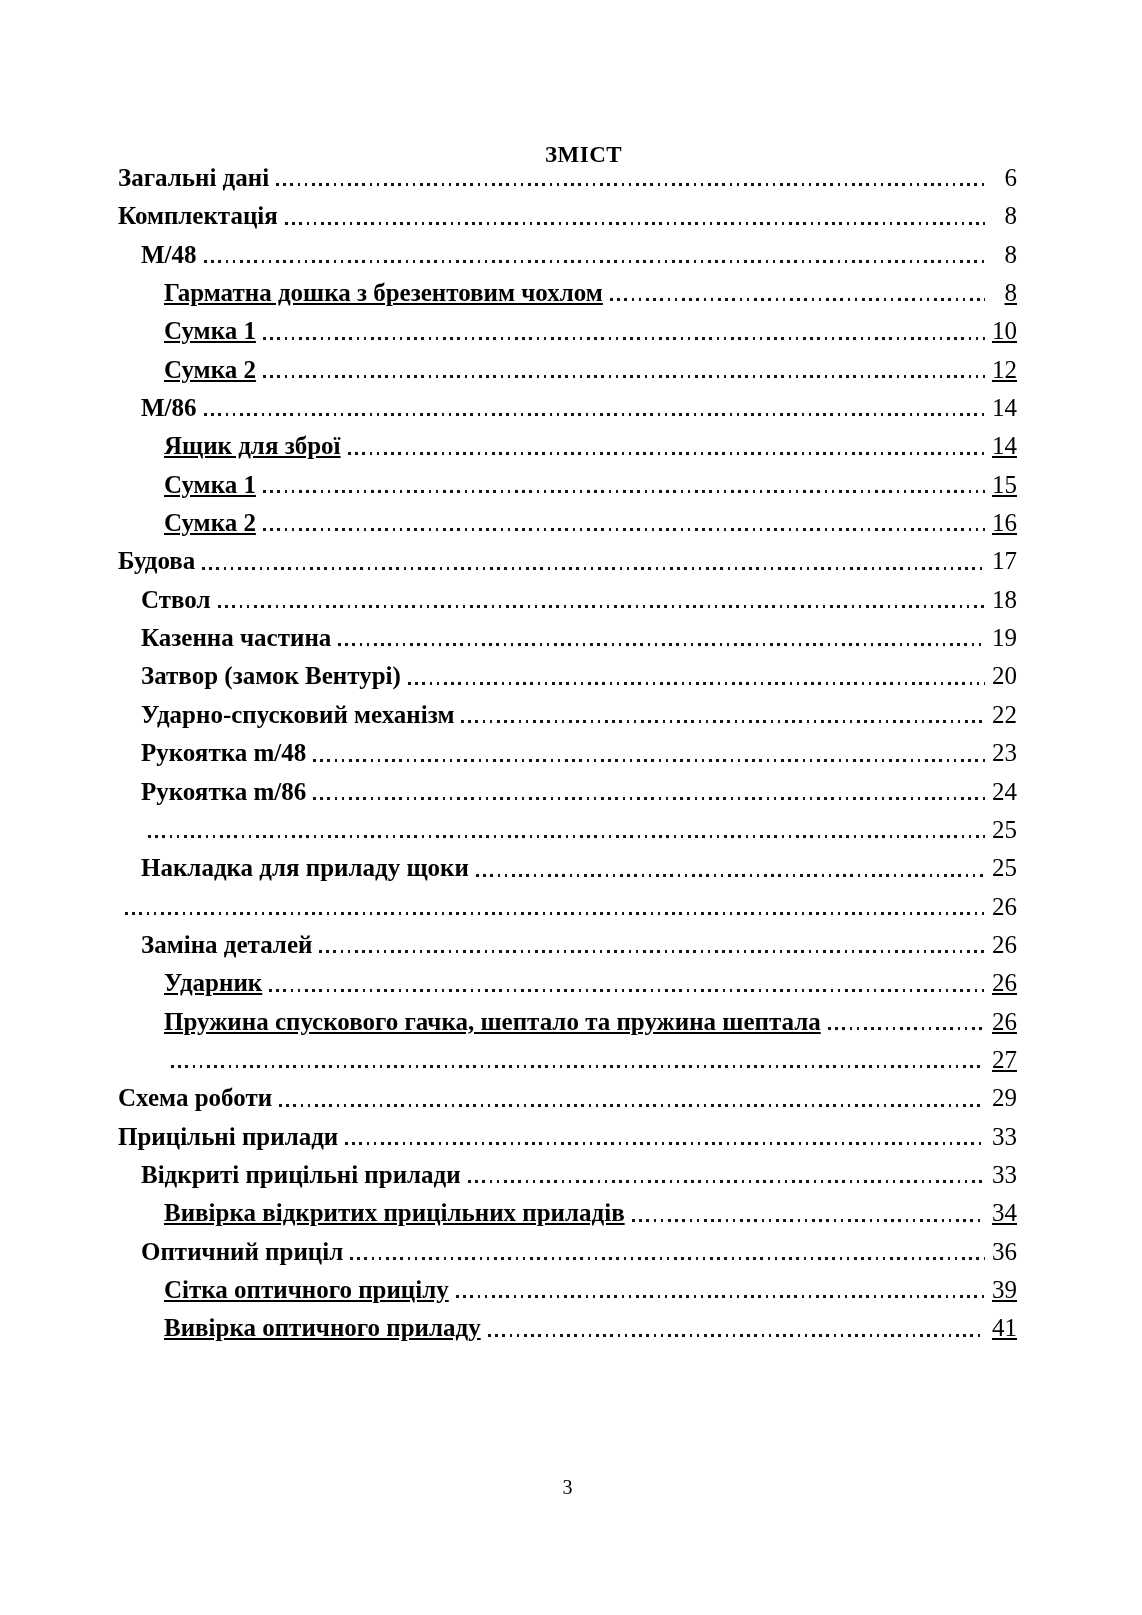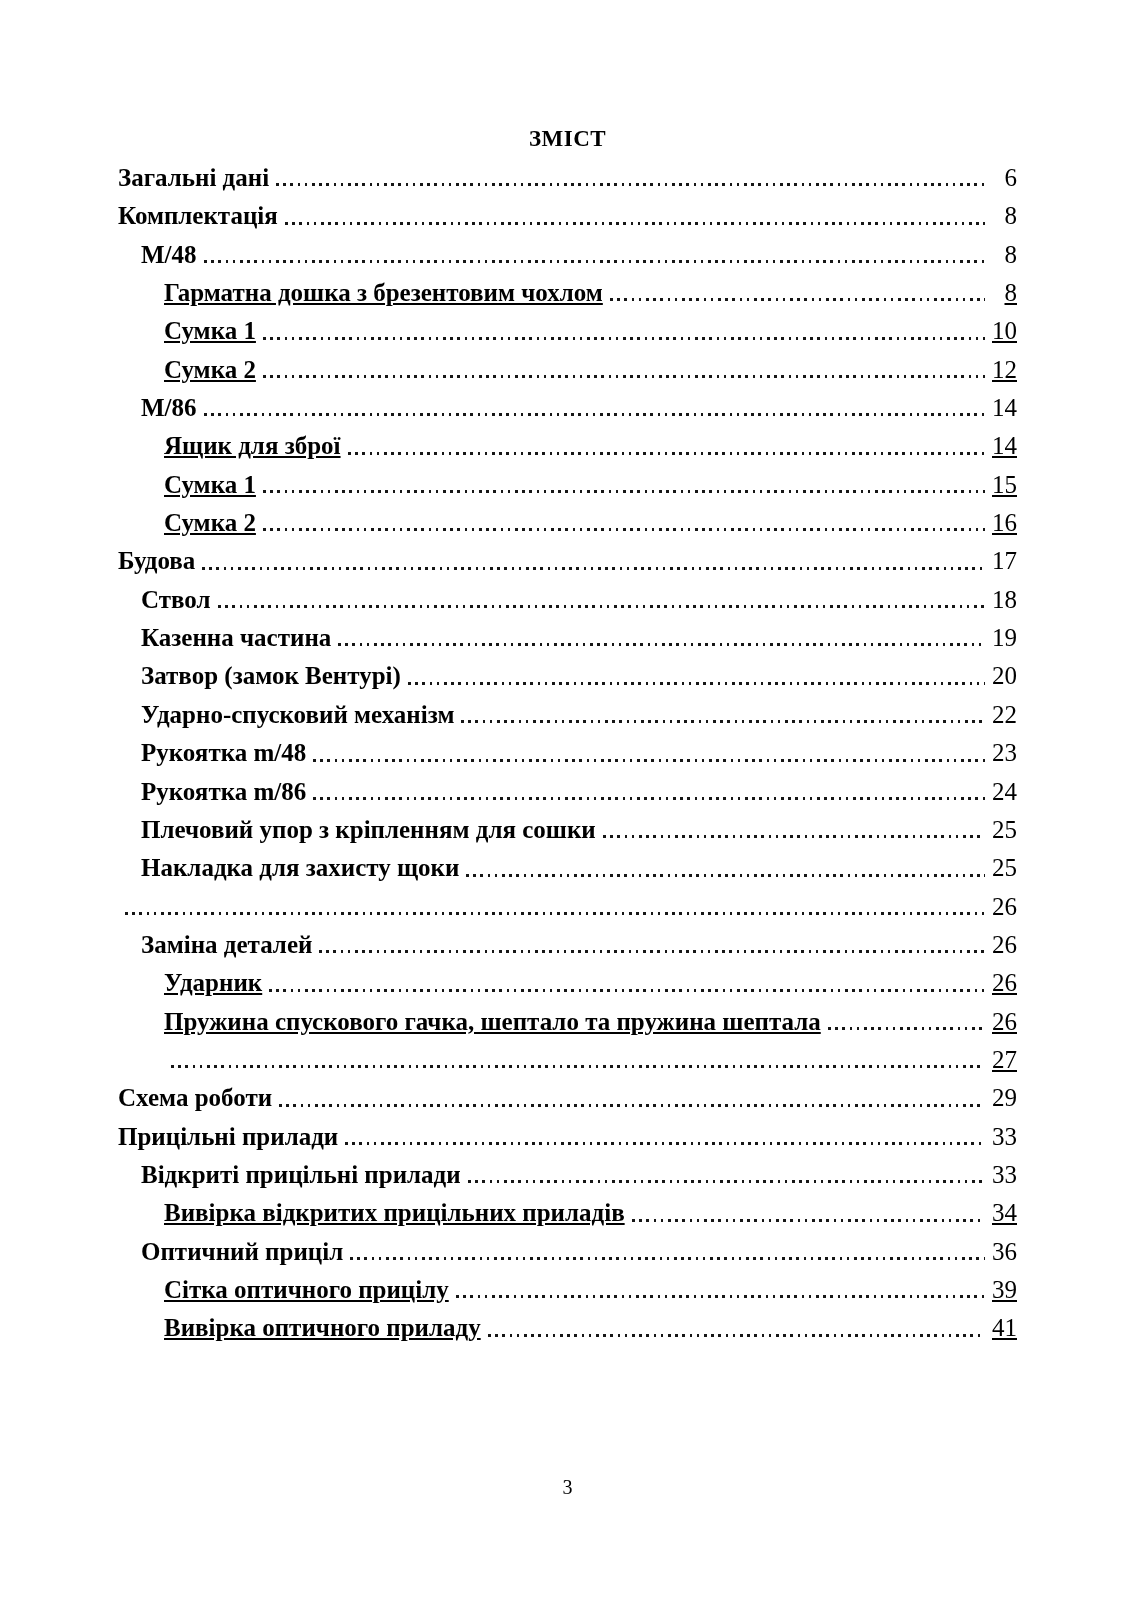--- a/index.html
+++ b/index.html
@@ -14,21 +14,21 @@
     background: #ffffff;
     color: #000000;
     font-family: "Liberation Serif", "DejaVu Serif", serif;
     overflow: hidden;
   }
   .toc-title {
     position: absolute;
     top: 126px;
     left: 118px;
     width: 899px;
-    margin: 0;
+    margin: 16px;
     text-align: center;
     font-size: 23px;
     font-weight: bold;
     letter-spacing: 0.5px;
   }
   .toc {
     position: absolute;
     top: 159px;
     left: 118px;
     width: 899px;
@@ -184,27 +184,26 @@
     <span class="pnum">23</span>
   </div>
 
   <div class="row lvl1">
     <span class="label">Рукоятка m/86</span>
     <span class="leader"></span>
     <span class="pnum">24</span>
   </div>
 
   <div class="row lvl1">
-    <span class="label">Плечовий упор з кріпленням для сошки</span>
     <span class="leader"></span>
     <span class="pnum">25</span>
   </div>
 
   <div class="row lvl1">
-    <span class="label">Накладка для захисту щоки</span>
+    <span class="label">Накладка для приладу щоки</span>
     <span class="leader"></span>
     <span class="pnum">25</span>
   </div>
 
   <div class="row lvl0">
     <span class="leader"></span>
     <span class="pnum">26</span>
   </div>
 
   <div class="row lvl1">

